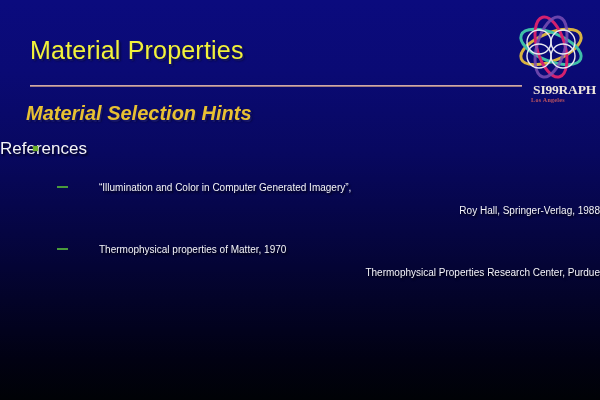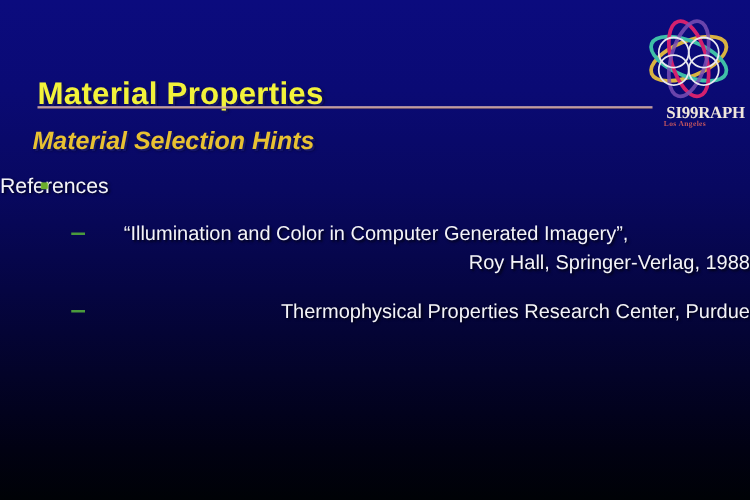--- a/index.html
+++ b/index.html
@@ -21,23 +21,23 @@
         #010112 90%,
         #000206 100%);
     font-family: "Liberation Sans", sans-serif;
     -webkit-font-smoothing: antialiased;
   }
 
   
   #title {
     position: absolute;
     left: 30px;
-    top: 61px;
+    top: 36px;
     font-size: 25px;
-    font-weight: bold;
+    font-weight: normal;
     color: #f2f23a;
     letter-spacing: 0.2px;
     text-shadow: 1.5px 1.5px 0 #141466, 2px 2px 2px rgba(0,0,0,0.55);
     white-space: nowrap;
   }
   #title-rule {
     position: absolute;
     left: 30px;
     top: 85px;
     width: 492px;
@@ -118,21 +118,21 @@
     top: 8px;
     width: 5px;
     height: 5px;
     background: #6cae2b;
     box-shadow: 0 0 1px #8fd13e;
   }
   .lvl2 {
     position: relative;
     padding-left: 99px;
     margin-top: 16px;
-    font-size: 16px;
+    font-size: 10px;
     color: #f4f4f8;
     text-shadow: 1.5px 1.5px 2px rgba(0,0,0,0.75);
     line-height: 23px;
   }
   .lvl2 .dash {
     position: absolute;
     left: 57px;
     top: 10px;
     width: 11px;
     height: 2px;
@@ -174,17 +174,18 @@
     </div>
 
     <div class="lvl2">
       <span class="dash"></span>
       <span class="line1">“Illumination and Color in Computer Generated Imagery”,</span>
       <span class="line2">Roy Hall, Springer-Verlag, 1988</span>
     </div>
 
     <div class="lvl2">
       <span class="dash"></span>
+      <span class="line1">Thermophysical properties of Matter, 1970</span>
       <span class="line2">Thermophysical Properties Research Center, Purdue</span>
     </div>
 
   </div>
 </div>
 
 </body></html>

